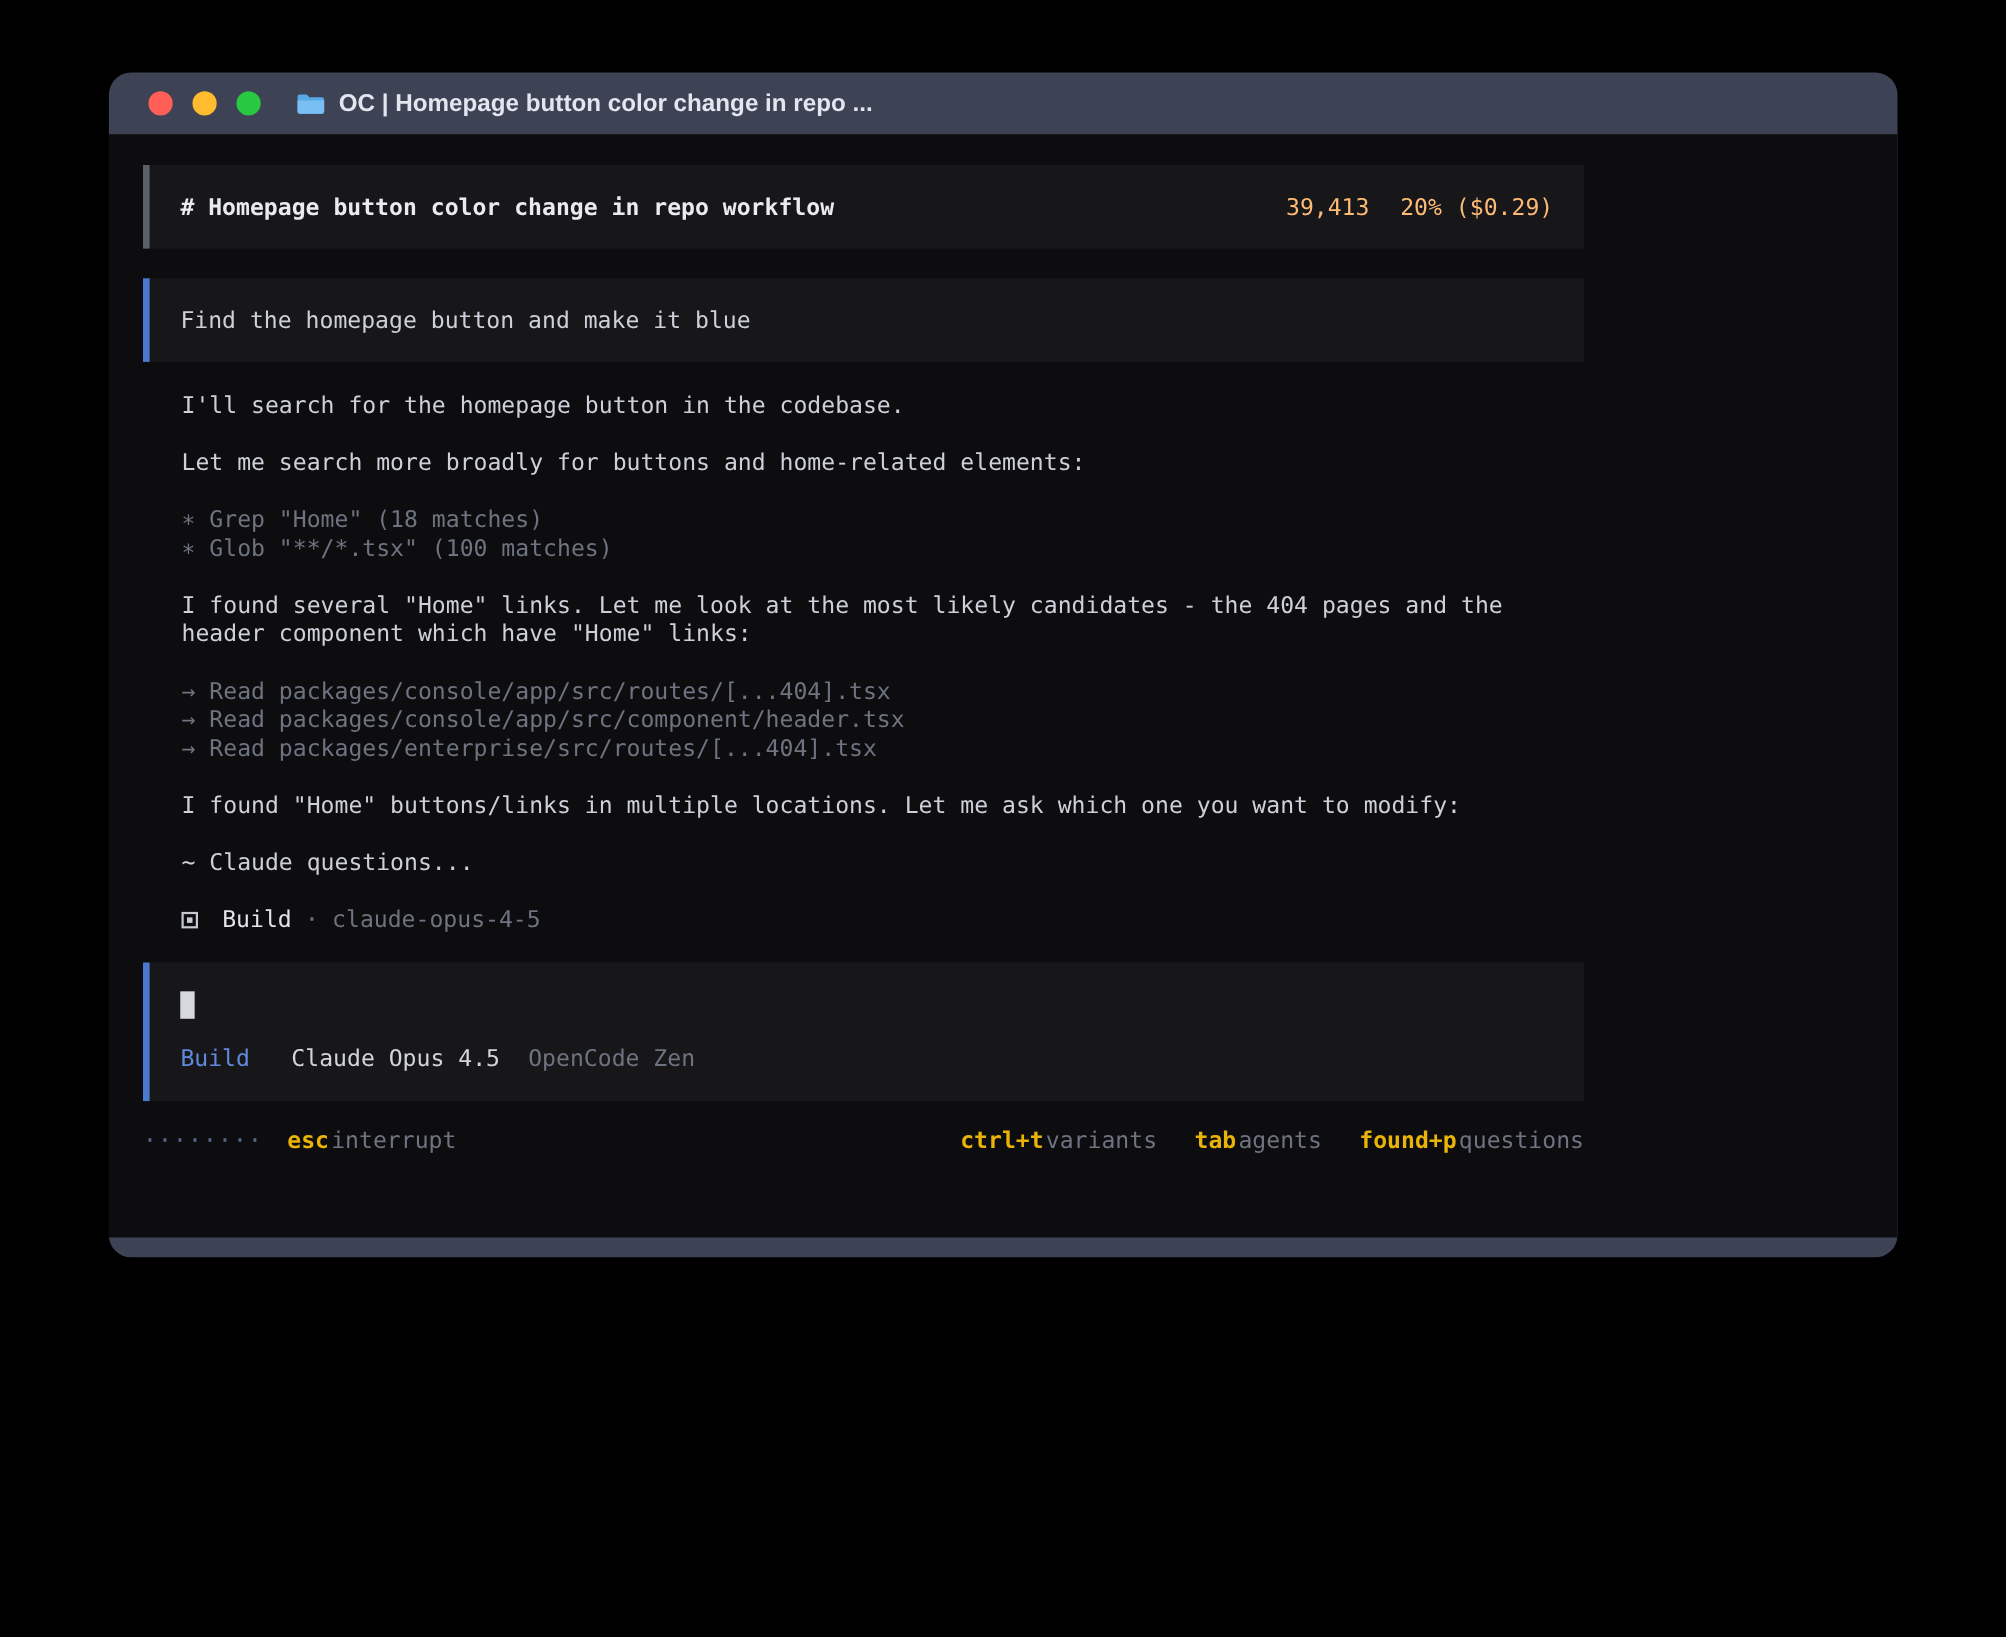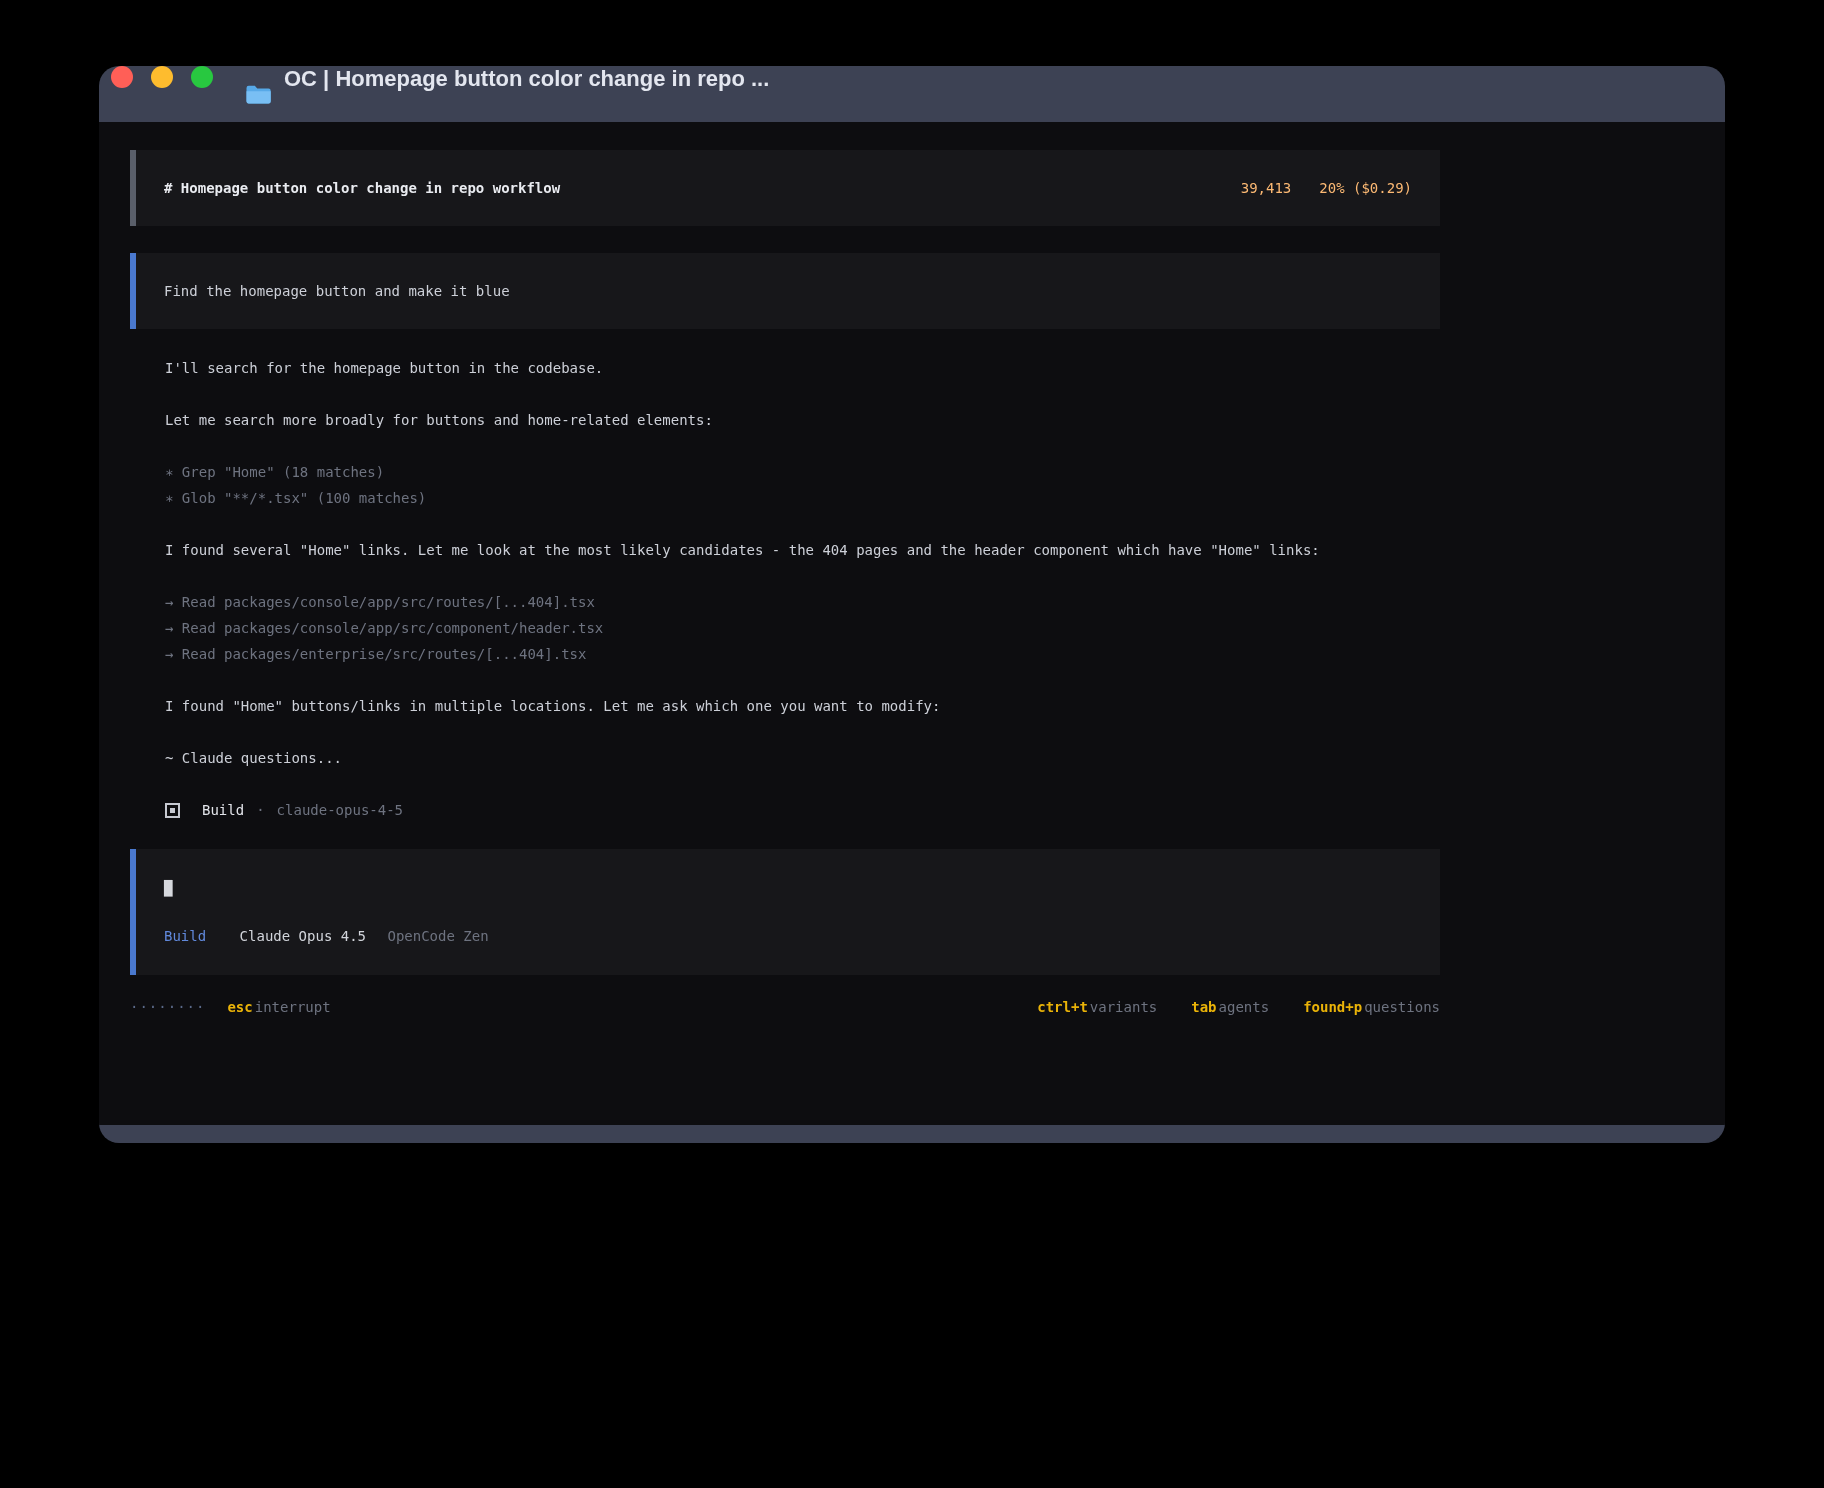--- a/index.html
+++ b/index.html
@@ -13,38 +13,38 @@
   }
   .window {
     position: absolute; left: 99px; top: 66px;
     width: 1626px; height: 1077px;
     background: #3d4254;
     border-radius: 20px;
     overflow: hidden;
   }
   .titlebar {
     height: 56px;
-    display: flex; 
-    padding: 0 12px;
+    display: flex; align-items: center;
+    padding: 0 36px;
     font-family: "Liberation Sans", sans-serif;
   }
   .traffic { width: 22px; height: 22px; border-radius: 50%; margin-right: 18px; flex: none; }
   .t-red { background: #ff5f57; }
   .t-yellow { background: #febc2e; }
   .t-green { background: #28c840; }
   .folder { margin-left: 14px; margin-right: 12px; display: flex; align-items: center; }
   .win-title {
     color: #e3e6ef; font-weight: bold; font-size: 22px;
     white-space: nowrap; overflow: hidden; text-overflow: ellipsis;
   }
   .terminal {
     height: 1003px;
     background: #0d0d10;
     padding: 28px 0 0 31px;
-    font-size: 14px;
+    font-size: 21px;
     color: #cdd0d8;
   }
   .column { width: 1310px; }
   .block {
     background: #17171a;
     border-left: 6px solid #4a79cf;
     padding: 25px 28px;
   }
   .header-block {
     border-left-color: #5a5f6a;

